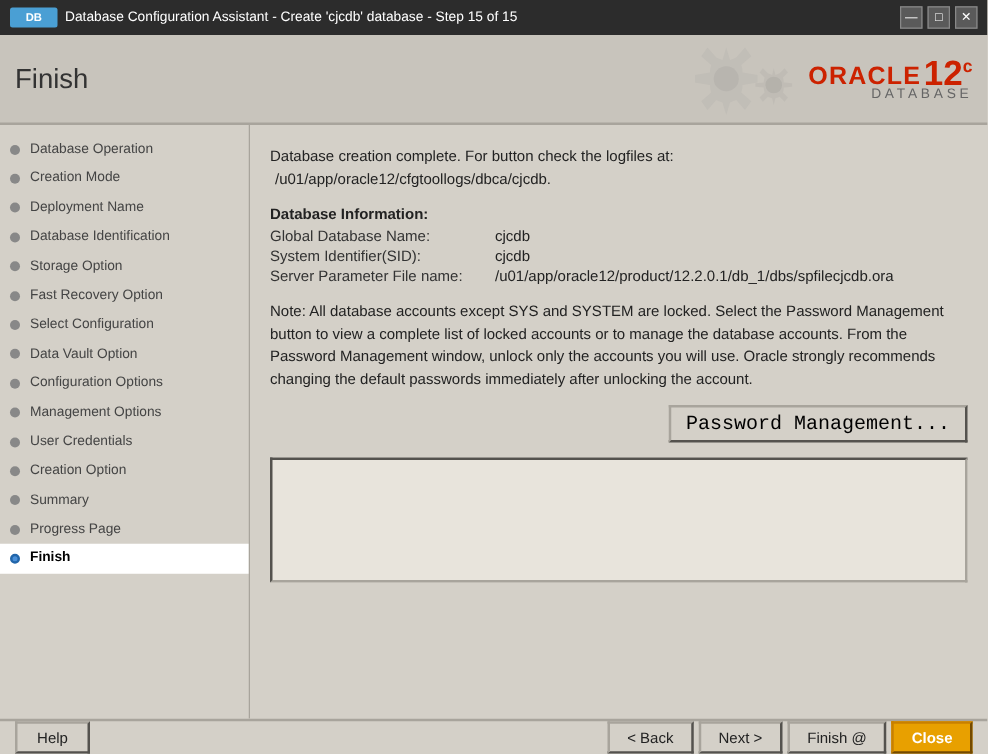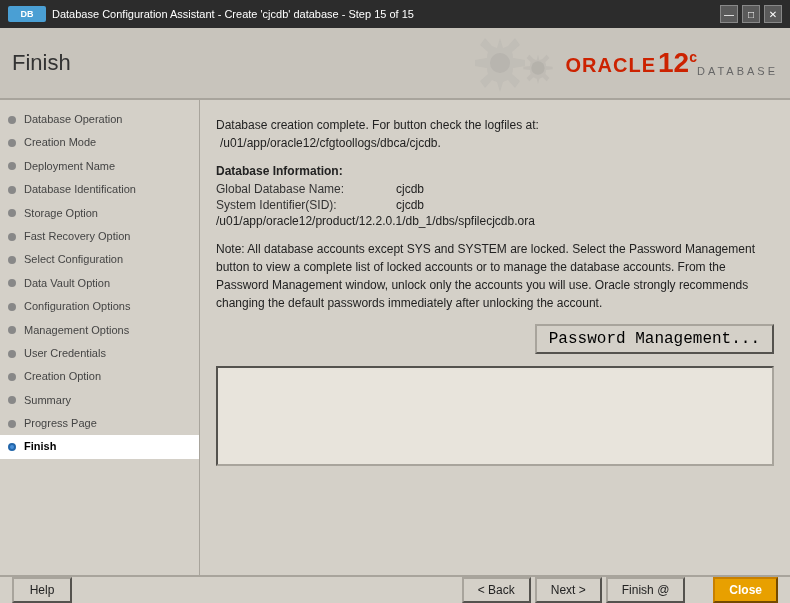--- a/index.html
+++ b/index.html
@@ -74,21 +74,21 @@
       border-bottom: 2px solid #a8a49c;
       height: 72px;
     }
     .header-title {
       font-size: 22px;
       font-weight: normal;
       color: #333;
     }
     .oracle-logo {
       display: flex;
-      flex-direction: row;
+      flex-direction: column;
       align-items: flex-end;
     }
     .oracle-text {
       color: #cc2200;
       font-size: 20px;
       font-weight: bold;
       letter-spacing: 1px;
       display: flex;
       align-items: center;
     }
@@ -256,21 +256,20 @@
       cursor: pointer;
       color: #222;
       min-width: 60px;
       text-align: center;
     }
     .footer-btn.active {
       background: #e8a000;
       border-color: #c88000;
       color: #fff;
       font-weight: bold;
-      margin-left: 24px;
     }
     .footer-btn:disabled {
       color: #999;
       cursor: default;
     }
   </style>
 </head>
 <body>
 
 <div class="title-bar">
@@ -385,20 +384,21 @@
         <div class="db-info-table">
           <div class="db-info-row">
             <span class="db-info-label">Global Database Name:</span>
             <span class="db-info-value">cjcdb</span>
           </div>
           <div class="db-info-row">
             <span class="db-info-label">System Identifier(SID):</span>
             <span class="db-info-value">cjcdb</span>
           </div>
           <div class="db-info-row">
+            <span class="db-info-label">Server Parameter File name:</span>
             <span class="db-info-value">/u01/app/oracle12/product/12.2.0.1/db_1/dbs/spfilecjcdb.ora</span>
           </div>
         </div>
       </div>
 
       <div class="note-text">Note: All database accounts except SYS and SYSTEM are locked. Select the Password Management button to view a complete list of locked accounts or to manage the database accounts. From the Password Management window, unlock only the accounts you will use. Oracle strongly recommends changing the default passwords immediately after unlocking the account.</div>
 
       <div class="password-btn-area">
         <button class="password-btn">Password Management...</button>
       </div>

